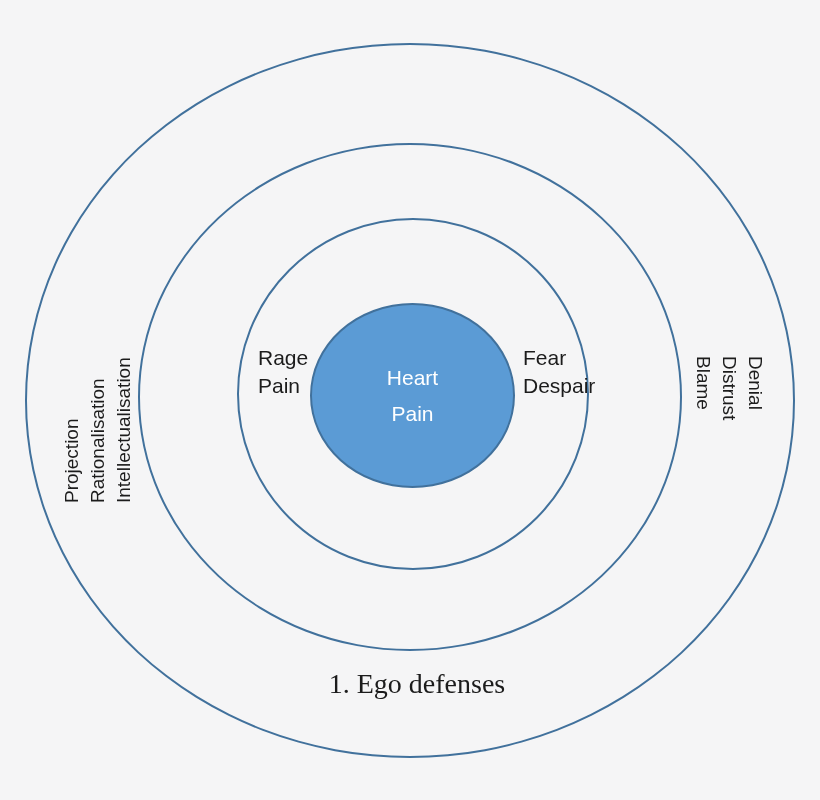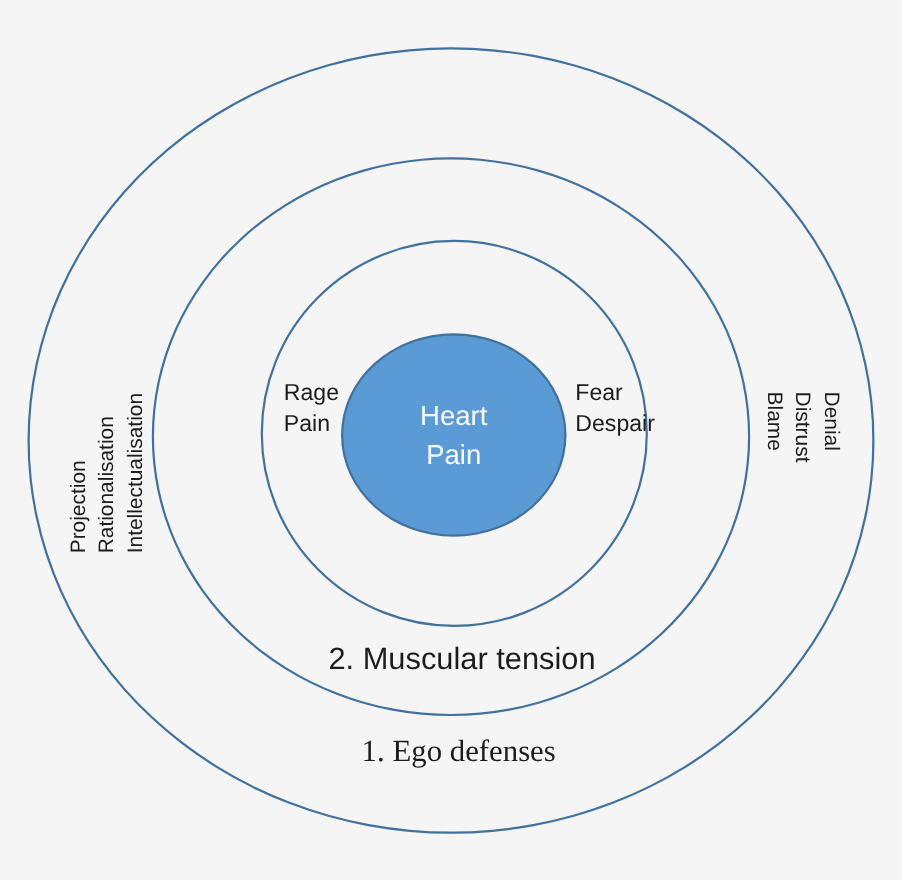--- a/index.html
+++ b/index.html
@@ -32,21 +32,21 @@
     width: 205px; height: 185px;
     background: var(--heart-fill, #5b9bd5);
     border: 2px solid var(--ring-stroke, #41719c);
     border-radius: 50%;
     box-sizing: border-box;
     display: flex;
     flex-direction: column;
     align-items: center;
     justify-content: center;
     color: var(--heart-text, #ffffff);
-    font-size: 25px;
+    font-size: 21px;
     line-height: 36px;
     text-align: center;
   }
   .emotion-label {
     position: absolute;
     font-size: 21px;
     line-height: 28px;
     text-align: left;
     white-space: nowrap;
   }
@@ -96,21 +96,20 @@
 
   <div class="emotion-label emotion-right">
     <span class="line">Fear</span>
     <span class="line">Despair</span>
   </div>
   <div class="emotion-label emotion-left">
     <span class="line">Rage</span>
     <span class="line">Pain</span>
   </div>
 
-  <div class="layer-label layer-2">2. Muscular tension</div>
   <div class="layer-label layer-1">1. Ego defenses</div>
 
   <div class="rotated-block defenses-left">
     <span class="line">Projection</span>
     <span class="line">Rationalisation</span>
     <span class="line">Intellectualisation</span>
   </div>
   <div class="rotated-block defenses-right">
     <span class="line">Denial</span>
     <span class="line">Distrust</span>

